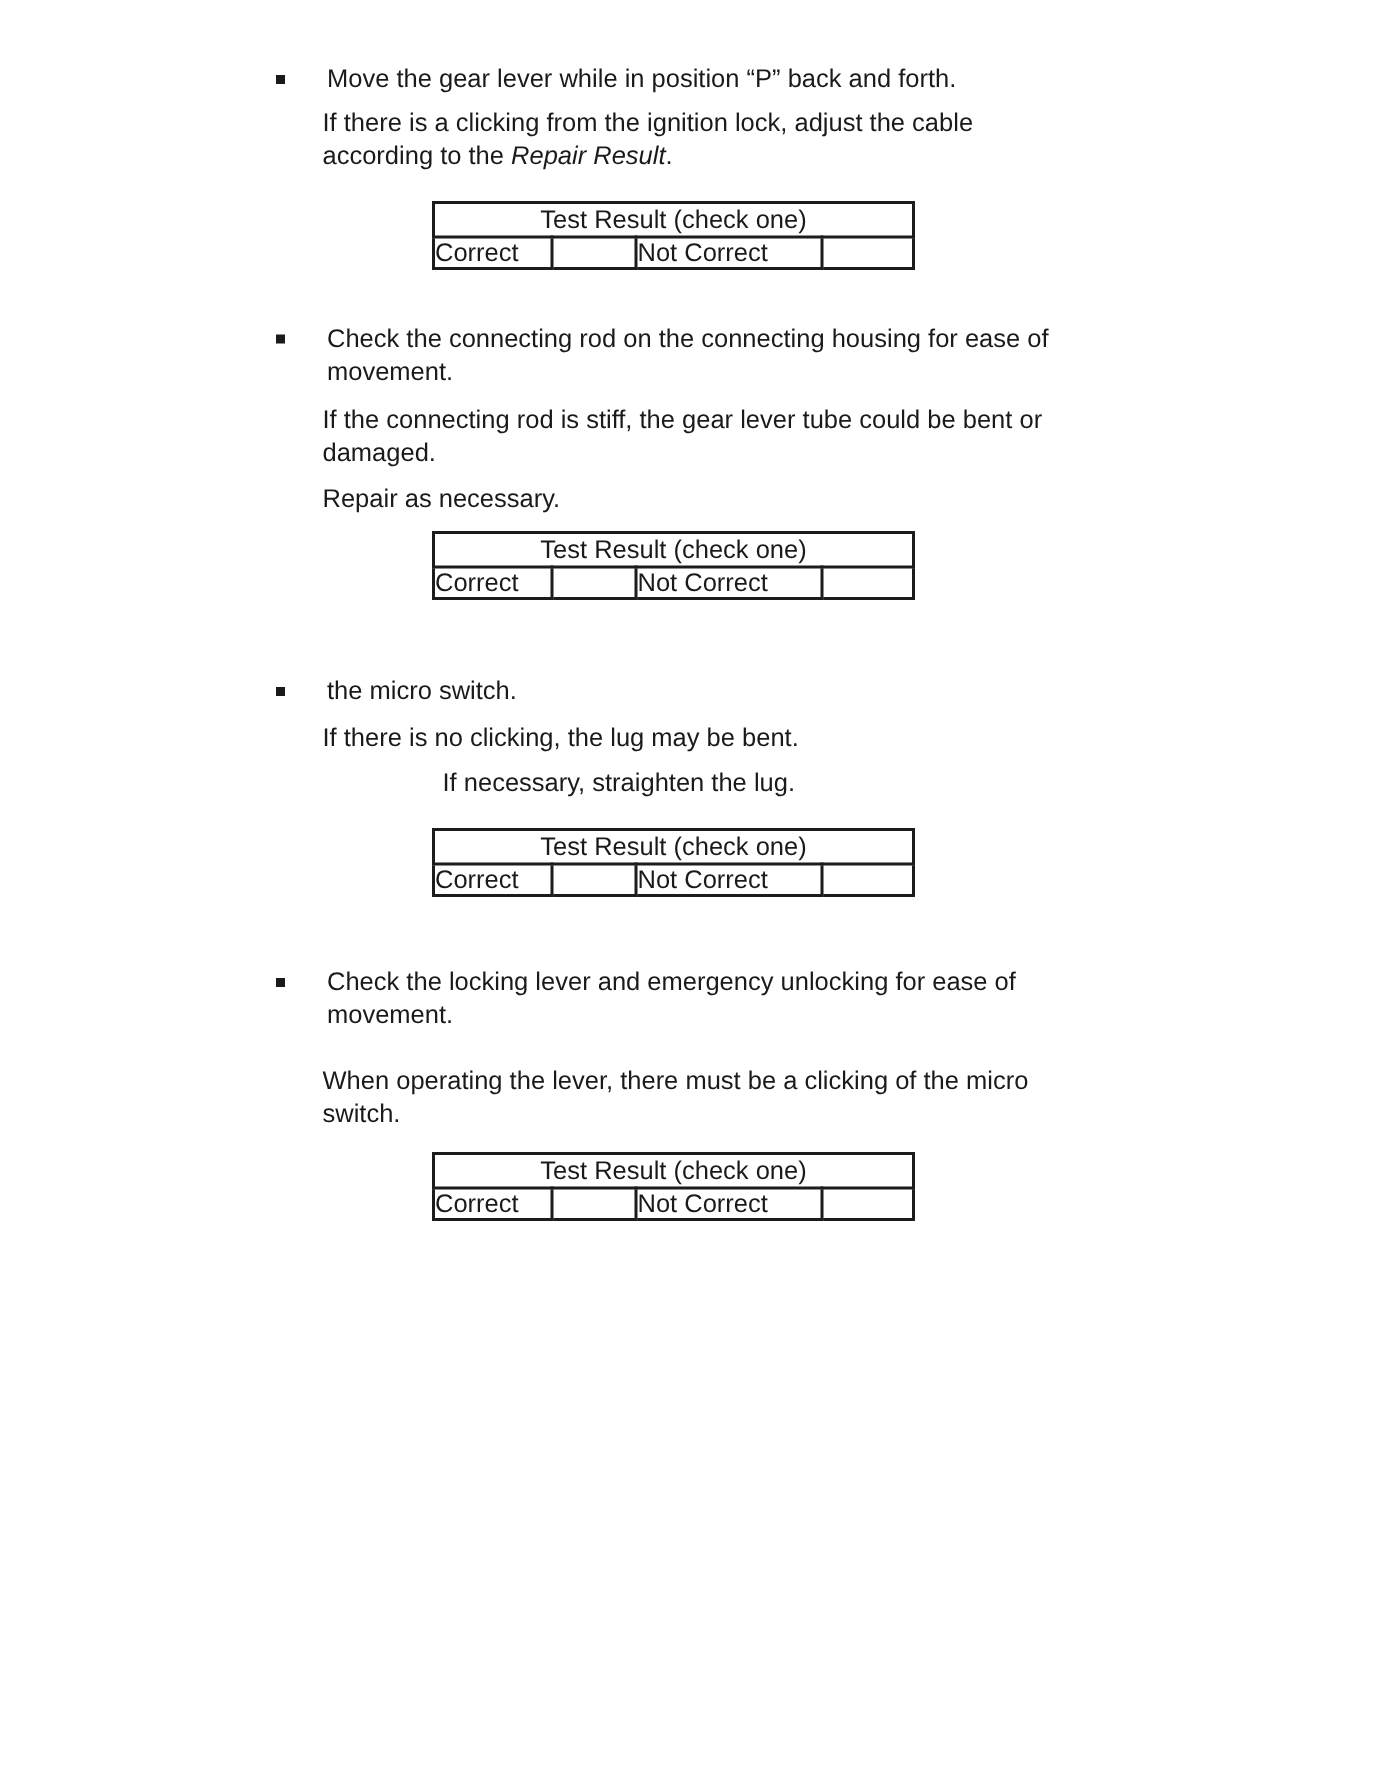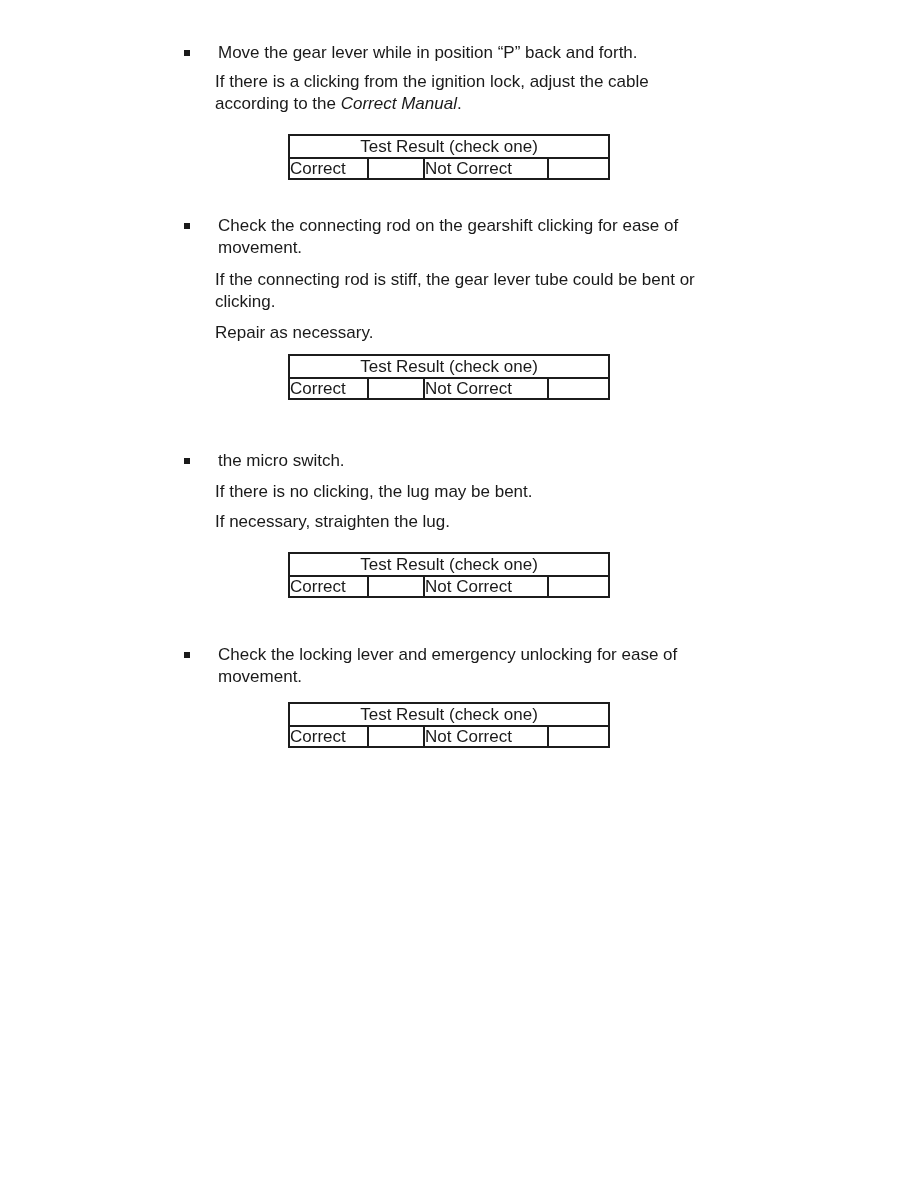--- a/index.html
+++ b/index.html
@@ -60,21 +60,21 @@
 
 <div class="section" style="top:42px;">
   <div class="bullet-row">
     <span class="bullet"></span>
     <div class="bullet-text">
       <div class="line">Move the gear lever while in position “P” back and forth.</div>
     </div>
   </div>
   <div class="para" style="margin-top:7px;">
     <div class="line">If there is a clicking from the ignition lock, adjust the cable</div>
-    <div class="line"><span>according to the </span><span class="ital">Correct Manual</span><span>.</span></div>
+    <div class="line"><span>according to the </span><span class="ital">Repair Result</span><span>.</span></div>
   </div>
   <table class="test-table" style="margin-top:19px;">
     <colgroup>
         <col class="c1">
         <col class="c2">
         <col class="c3">
         <col class="c4">
       </colgroup>
     <tbody>
         <tr class="hdr">
@@ -87,27 +87,27 @@
       <td></td>
     </tr>
   </tbody>
     </table>
 </div>
 
 <div class="section" style="top:215px;">
   <div class="bullet-row">
     <span class="bullet"></span>
     <div class="bullet-text">
-      <div class="line">Check the connecting rod on the gearshift clicking for ease of</div>
+      <div class="line">Check the connecting rod on the connecting housing for ease of</div>
       <div class="line">movement.</div>
     </div>
   </div>
   <div class="para" style="margin-top:10px;">
     <div class="line">If the connecting rod is stiff, the gear lever tube could be bent or</div>
-    <div class="line">clicking.</div>
+    <div class="line">damaged.</div>
   </div>
   <div class="para" style="margin-top:9px;">
     <div class="line">Repair as necessary.</div>
   </div>
   <table class="test-table" style="margin-top:10px;">
     <colgroup>
         <col class="c1">
         <col class="c2">
         <col class="c3">
         <col class="c4">
@@ -129,21 +129,21 @@
 <div class="section" style="top:450px;">
   <div class="bullet-row">
     <span class="bullet"></span>
     <div class="bullet-text">
       <div class="line">the micro switch.</div>
     </div>
   </div>
   <div class="para" style="margin-top:9px;">
     <div class="line">If there is no clicking, the lug may be bent.</div>
   </div>
-  <div class="para" style="margin-top:8px;">
+  <div class="para" style="margin-top:8px;text-align:center;">
     <div class="line">If necessary, straighten the lug.</div>
   </div>
   <table class="test-table" style="margin-top:19px;">
     <colgroup>
         <col class="c1">
         <col class="c2">
         <col class="c3">
         <col class="c4">
       </colgroup>
     <tbody>
@@ -161,20 +161,24 @@
 </div>
 
 <div class="section" style="top:644px;">
   <div class="bullet-row">
     <span class="bullet"></span>
     <div class="bullet-text">
       <div class="line">Check the locking lever and emergency unlocking for ease of</div>
       <div class="line">movement.</div>
     </div>
   </div>
+  <div class="para" style="margin-top:22px;">
+    <div class="line">When operating the lever, there must be a clicking of the micro</div>
+    <div class="line">switch.</div>
+  </div>
   <table class="test-table" style="margin-top:14px;">
     <colgroup>
         <col class="c1">
         <col class="c2">
         <col class="c3">
         <col class="c4">
       </colgroup>
     <tbody>
         <tr class="hdr">
           <td colspan="4">Test Result (check one)</td>

